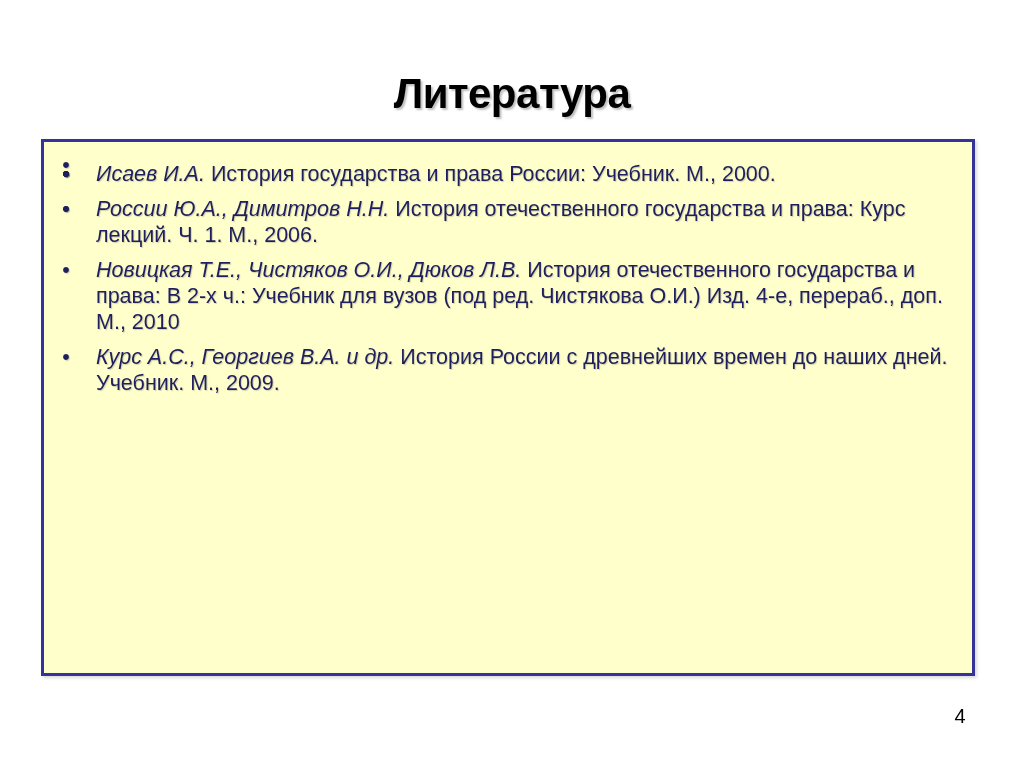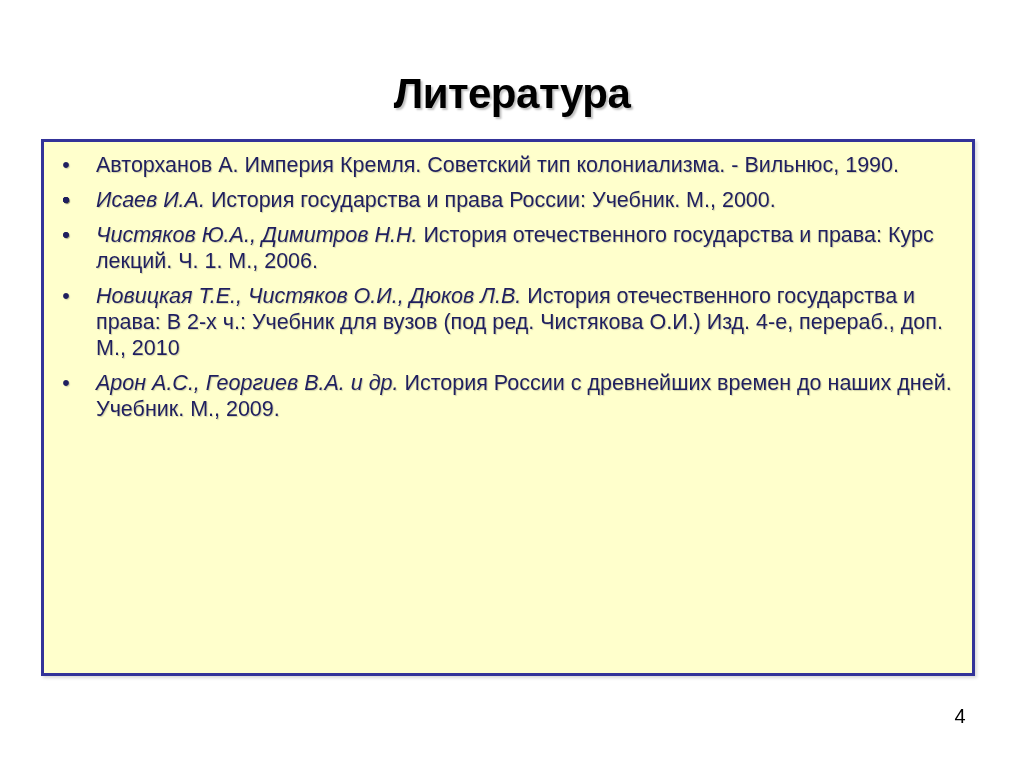--- a/index.html
+++ b/index.html
@@ -79,21 +79,21 @@
 </head>
 <body>
 
 <div class="slide">
   <div class="title">Литература</div>
 
   <div class="box">
     <ul class="list">
       <li class="item">
         <span class="bullet">•</span>
-        <span class="authors"></span><span>Авторханов А. Империя Кремля. Советский тип колониализма. - Вильнюс, 1990.</span>
+        <span class="authors"></span>
       </li>
       <li class="item">
         <span class="bullet">•</span>
         <span class="authors"></span>
       </li>
       <li class="item">
         <span class="bullet">•</span>
         <span class="authors"></span>
       </li>
       <li class="item">
@@ -103,27 +103,27 @@
       <li class="item">
         <span class="bullet">•</span>
         <span class="authors">Исаев И.А.</span><span> История государства и права России: Учебник. М., 2000.</span>
       </li>
       <li class="item">
         <span class="bullet">•</span>
         <span class="authors"></span>
       </li>
       <li class="item">
         <span class="bullet">•</span>
-        <span class="authors">Чистяков Ю.А., Димитров Н.Н.</span><span> История отечественного государства и права: Курс лекций. Ч. 1. М., 2006.</span>
+        <span class="authors">России Ю.А., Димитров Н.Н.</span><span> История отечественного государства и права: Курс лекций. Ч. 1. М., 2006.</span>
       </li>
       <li class="item">
         <span class="bullet">•</span>
         <span class="authors">Новицкая Т.Е., Чистяков О.И., Дюков Л.В.</span><span> История отечественного государства и права: В 2-х ч.: Учебник для вузов (под ред. Чистякова О.И.) Изд. 4-е, перераб., доп. М., 2010</span>
       </li>
       <li class="item">
         <span class="bullet">•</span>
-        <span class="authors">Арон А.С., Георгиев В.А. и др.</span><span> История России с древнейших времен до наших дней. Учебник. М., 2009.</span>
+        <span class="authors">Курс А.С., Георгиев В.А. и др.</span><span> История России с древнейших времен до наших дней. Учебник. М., 2009.</span>
       </li>
     </ul>
   </div>
 
   <div class="page-number">4</div>
 </div>
 
 </body></html>

